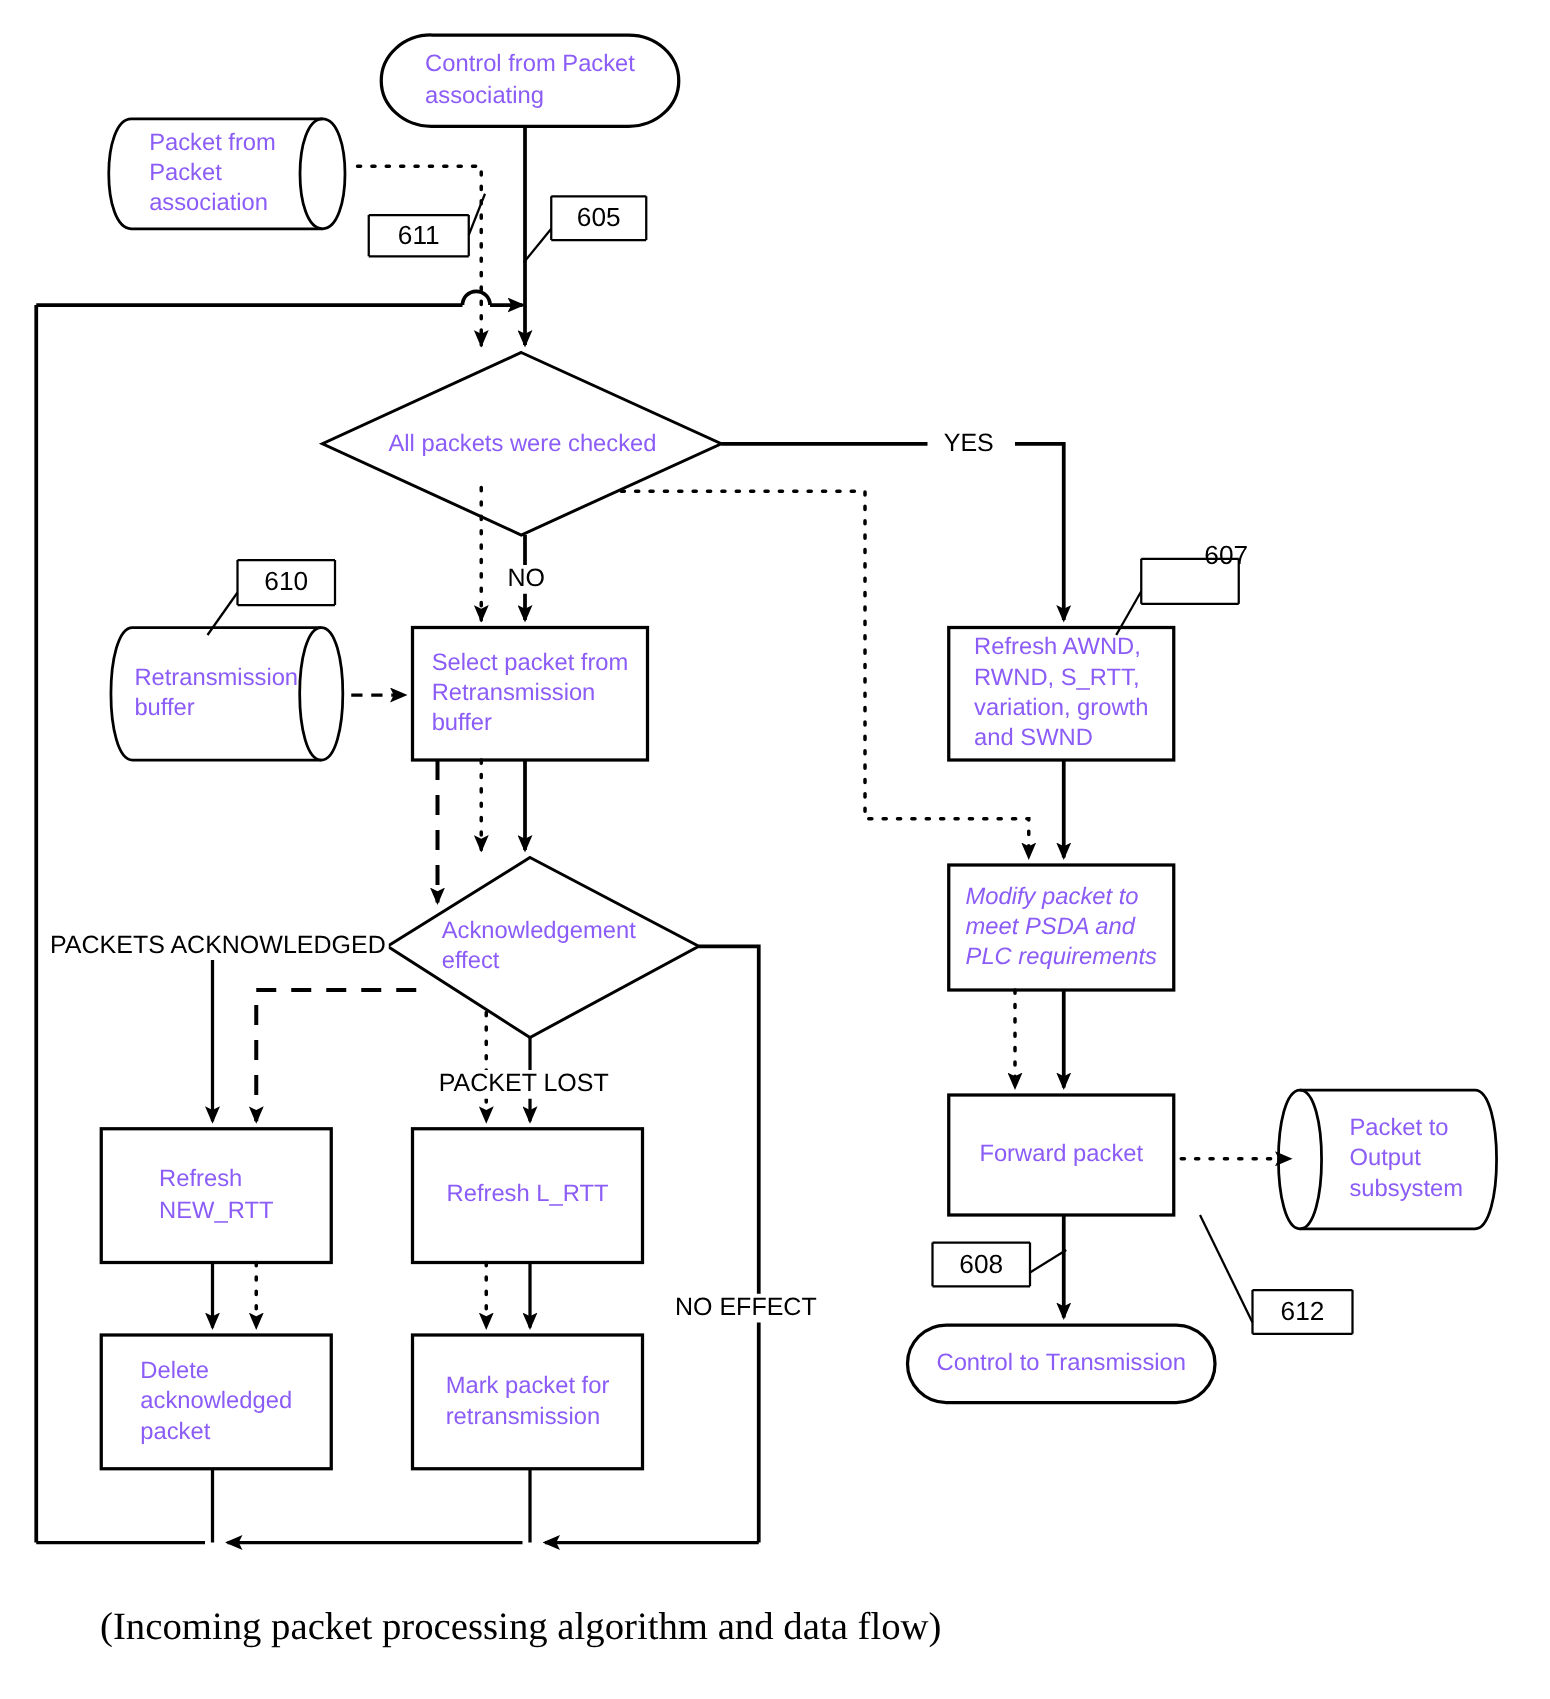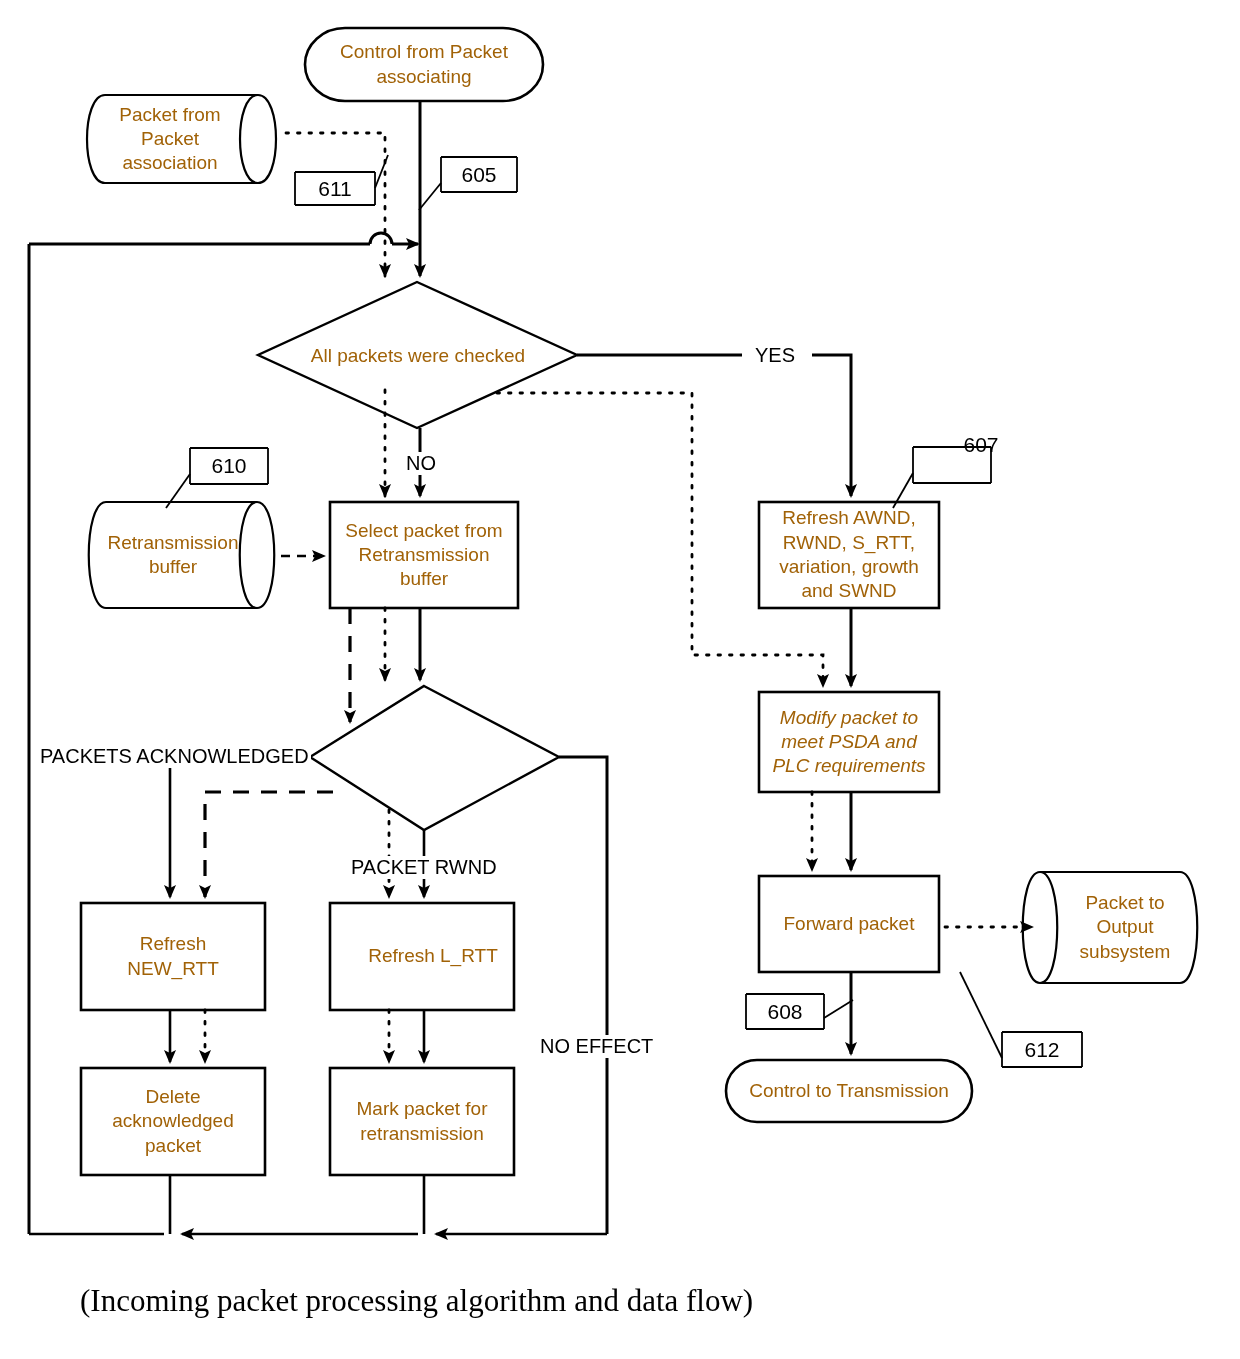--- a/index.html
+++ b/index.html
@@ -20,22 +20,22 @@
     left: 0;
     top: 0;
     width: 1240px;
     height: 1359px;
   }
   .node-text {
     position: absolute;
     display: flex;
     align-items: center;
     justify-content: center;
-    text-align: center;
-    color: #a16207;
+    text-align: left;
+    color: #8b5cf6;
     font-family: "Liberation Sans", sans-serif;
     font-size: 19px;
     line-height: 1.28;
     white-space: pre-line;
     pointer-events: none;
   }
   .ref-text {
     position: absolute;
     display: flex;
     align-items: center;
@@ -212,29 +212,31 @@
 
   <div class="node-text" style="left:330px;top:502px;width:188px;height:106px;">Select packet from
 Retransmission
 buffer</div>
 
   <div class="node-text" style="left:759px;top:502px;width:180px;height:106px;">Refresh AWND,
 RWND, S_RTT,
 variation, growth
 and SWND</div>
 
+  <div class="node-text" style="left:336px;top:730px;width:190px;height:54px;">Acknowledgement
+effect</div>
 
   <div class="node-text" style="left:759px;top:692px;width:180px;height:100px;font-style:italic;">Modify packet to
 meet PSDA and
 PLC requirements</div>
 
   <div class="node-text" style="left:81px;top:903px;width:184px;height:107px;">Refresh
 NEW_RTT</div>
 
-  <div class="node-text" style="left:330px;top:903px;width:184px;height:107px;padding-left:11px;">Refresh L_RTT</div>
+  <div class="node-text" style="left:330px;top:903px;width:184px;height:107px;">Refresh L_RTT</div>
 
   <div class="node-text" style="left:759px;top:876px;width:180px;height:96px;">Forward packet</div>
 
   <div class="node-text" style="left:1050px;top:872px;width:150px;height:111px;">Packet to
 Output
 subsystem</div>
 
   <div class="node-text" style="left:81px;top:1068px;width:184px;height:107px;">Delete
 acknowledged
 packet</div>
@@ -247,18 +249,18 @@
   <div class="ref-text" style="left:295px;top:172px;width:80px;height:33px;">611</div>
   <div class="ref-text" style="left:441px;top:157px;width:76px;height:35px;">605</div>
   <div class="ref-text" style="left:190px;top:448px;width:78px;height:36px;">610</div>
   <div class="ref-text" style="left:913px;top:427px;width:86px;height:36px;margin-left:25px;">607</div>
   <div class="ref-text" style="left:746px;top:994px;width:78px;height:35px;">608</div>
   <div class="ref-text" style="left:1002px;top:1032px;width:80px;height:35px;">612</div>
 
   <div class="edge-label" style="left:753px;top:344px;">YES</div>
   <div class="edge-label" style="left:404px;top:452px;">NO</div>
   <div class="edge-label" style="left:38px;top:745px;">PACKETS ACKNOWLEDGED</div>
-  <div class="edge-label" style="left:349px;top:856px;">PACKET RWND</div>
+  <div class="edge-label" style="left:349px;top:856px;">PACKET LOST</div>
   <div class="edge-label" style="left:538px;top:1035px;text-align:center;">NO EFFECT</div>
 
   <div class="caption" style="left:80px;top:1283px;">(Incoming packet processing algorithm and data flow)</div>
 
 </div>
 
 </body></html>

